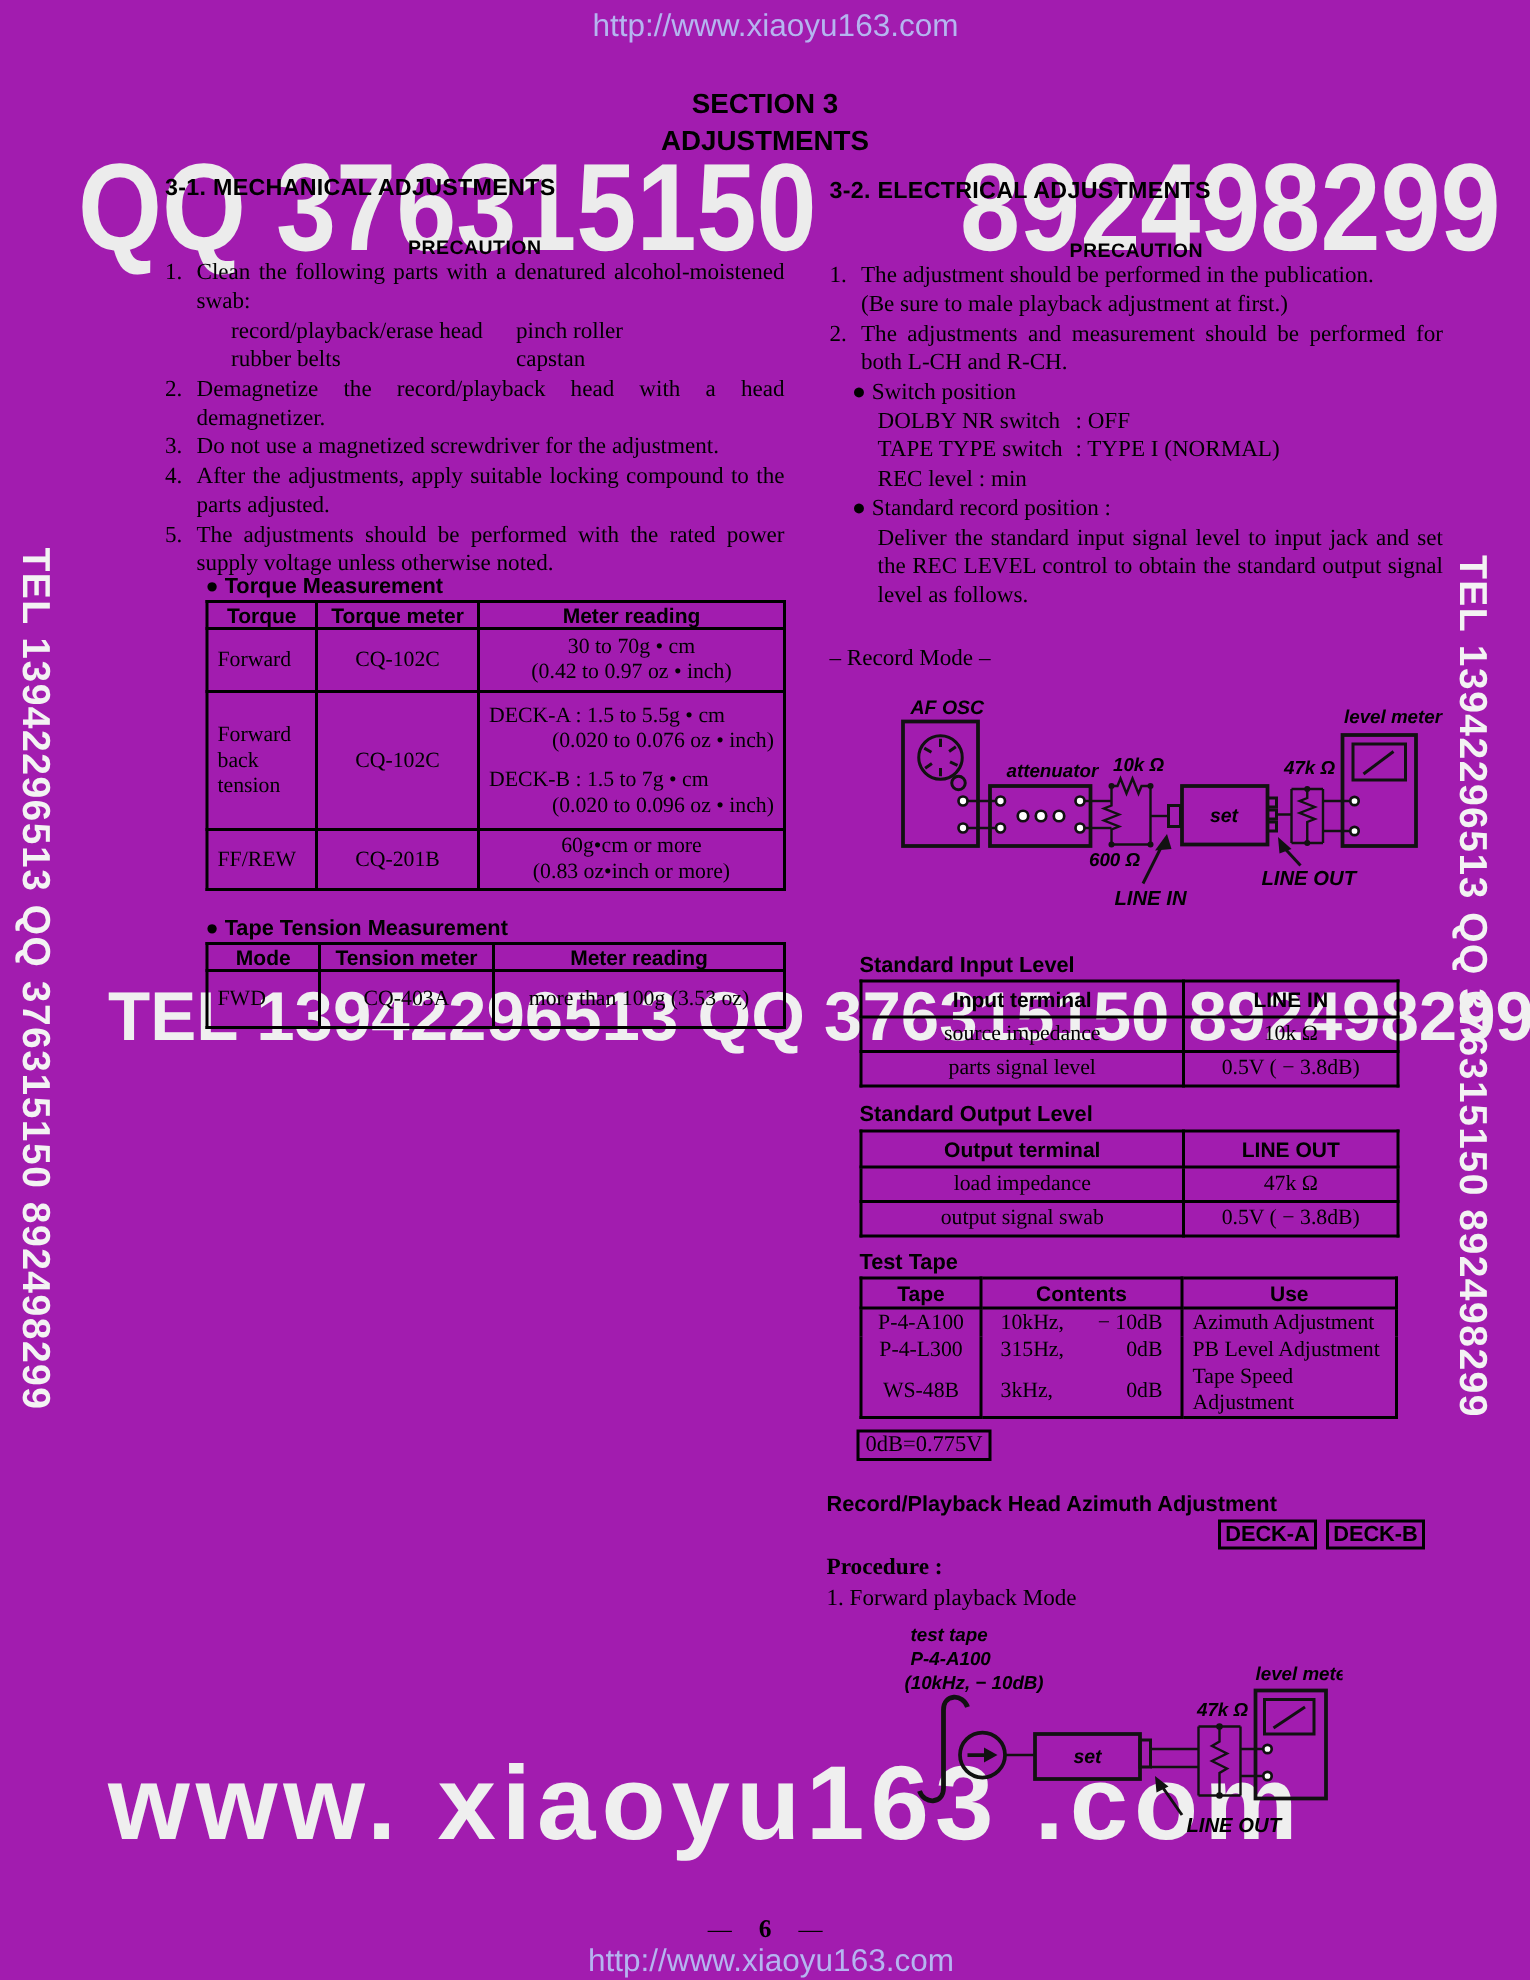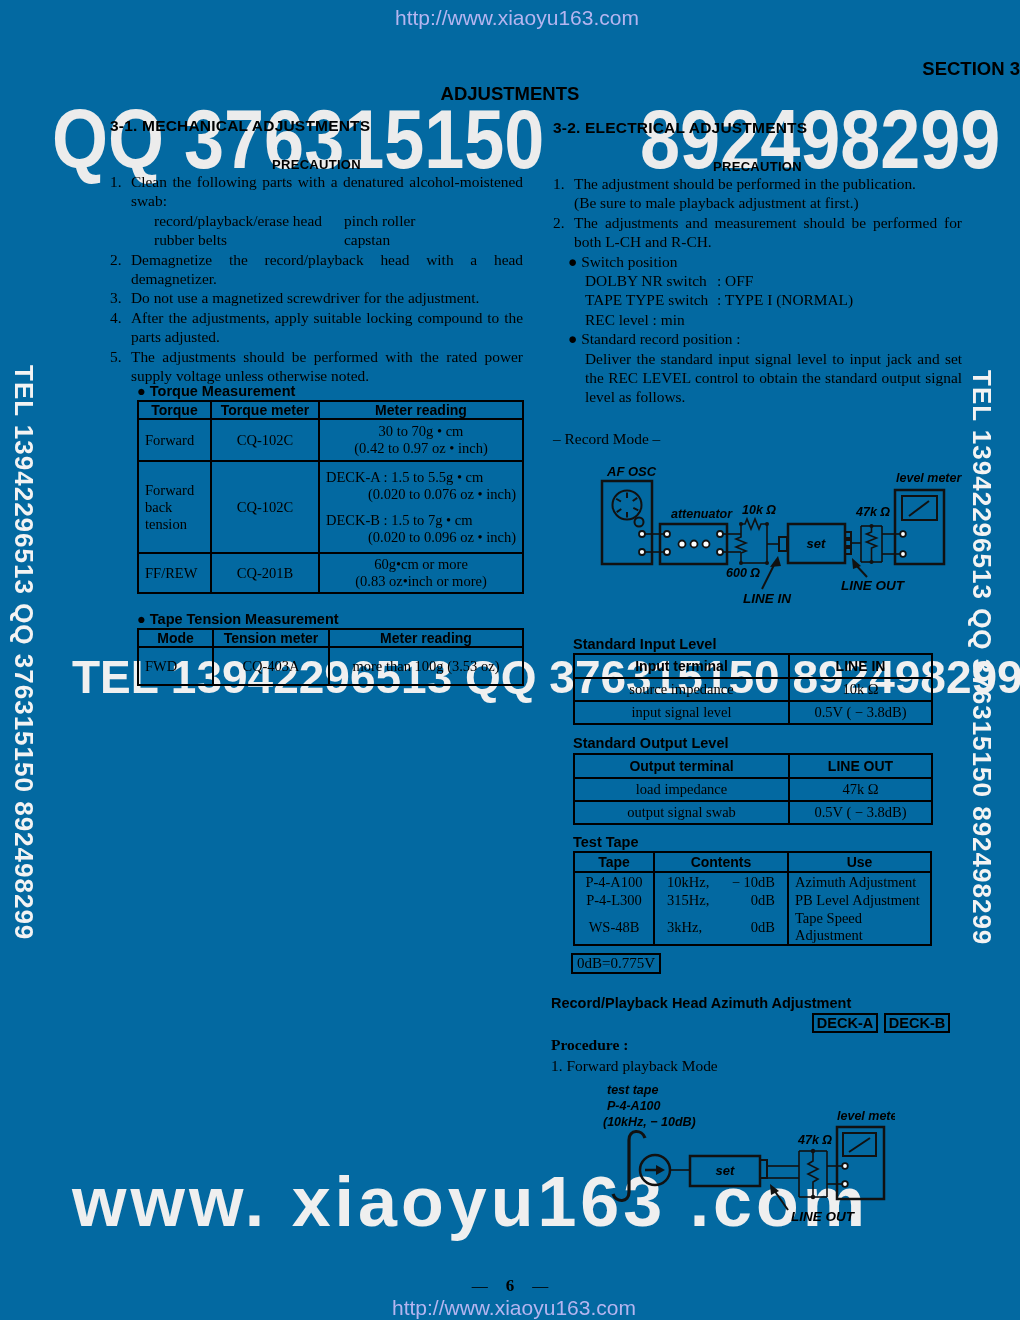--- a/index.html
+++ b/index.html
@@ -1,16 +1,16 @@
 <!DOCTYPE html>
 <html><head>
 <meta charset="utf-8">
 <style>
   html,body{margin:0;padding:0;background:#fff;}
-  .page{position:relative;width:1020px;height:1320px;background:#0369a1;overflow:hidden;
+  .page{position:relative;width:1020px;height:1320px;background:#a21caf;overflow:hidden;
         font-family:"Liberation Serif",serif;color:#000;}
   .abs{position:absolute;}
   .sans{font-family:"Liberation Sans",sans-serif;}
   .b{font-weight:bold;}
   .ctr{text-align:center;}
   .j{text-align:justify;}
   .body-txt{font-size:15.4px;line-height:19.4px;}
   .item{position:relative;padding-left:21px;}
   .item .n{position:absolute;left:0;}
   .colhead{font-size:15.5px;letter-spacing:0.2px;}
@@ -44,21 +44,21 @@
 
   <div class="wm-url" style="left:395px;top:6px;">http://www.xiaoyu163.com</div>
   <div class="wm-big" style="left:52px;top:92px;font-size:72px;transform:scaleY(1.15);">QQ 376315150</div>
   <div class="wm-big" style="left:640px;top:92px;font-size:72px;transform:scaleY(1.15);">892498299</div>
   <div class="wm-side" style="left:8px;top:365px;">TEL 13942296513 QQ 376315150 892498299</div>
   <div class="wm-side" style="left:966px;top:370px;">TEL 13942296513 QQ 376315150 892498299</div>
   <div class="wm-big" style="left:72px;top:650px;font-size:46px;color:#f0f0f0;">TEL 13942296513  QQ 376315150 892498299</div>
   <div class="wm-big" style="left:72px;top:1162px;font-size:70px;color:#efefef;letter-spacing:4px;">www. xiaoyu163 .com</div>
   <div class="wm-url" style="left:392px;top:1296px;">http://www.xiaoyu163.com</div>
 
-  <div class="abs sans b ctr" style="left:0;top:58px;width:1020px;font-size:18.5px;text-align:right;">SECTION 3</div>
+  <div class="abs sans b ctr" style="left:0;top:58px;width:1020px;font-size:18.5px;">SECTION 3</div>
   <div class="abs sans b ctr" style="left:0;top:83px;width:1020px;font-size:18.5px;">ADJUSTMENTS</div>
 
   <div class="abs sans b colhead" style="left:110px;top:117px;">3-1. MECHANICAL ADJUSTMENTS</div>
   <div class="abs sans b ctr subhead" style="left:110px;top:157px;width:413px;">PRECAUTION</div>
 
   <div class="abs body-txt" style="left:110px;top:172px;width:413px;">
     <div class="item j">
       <span class="n">1.</span>
       <span>Clean the following parts with a denatured alcohol-moistened swab:</span>
     </div>
@@ -275,21 +275,21 @@
     <tbody>
         <tr style="height:24px;padding-left:25px;">
       <th>Input terminal</th>
       <th>LINE IN</th>
     </tr>
     <tr style="height:23px;">
       <td class="tdc">source impedance</td>
       <td class="tdc">10k Ω</td>
     </tr>
     <tr style="height:23px;">
-      <td class="tdc">input signal level</td>
+      <td class="tdc">parts signal level</td>
       <td class="tdc">0.5V ( − 3.8dB)</td>
     </tr>
   </tbody>
     </table>
 
   <div class="abs sans b bullet-title" style="left:573px;top:735px;">Standard Output Level</div>
   <table class="abs tbl" style="left:573px;top:753px;width:358px;">
     <colgroup>
         <col style="width:215px">
         <col style="width:143px">

